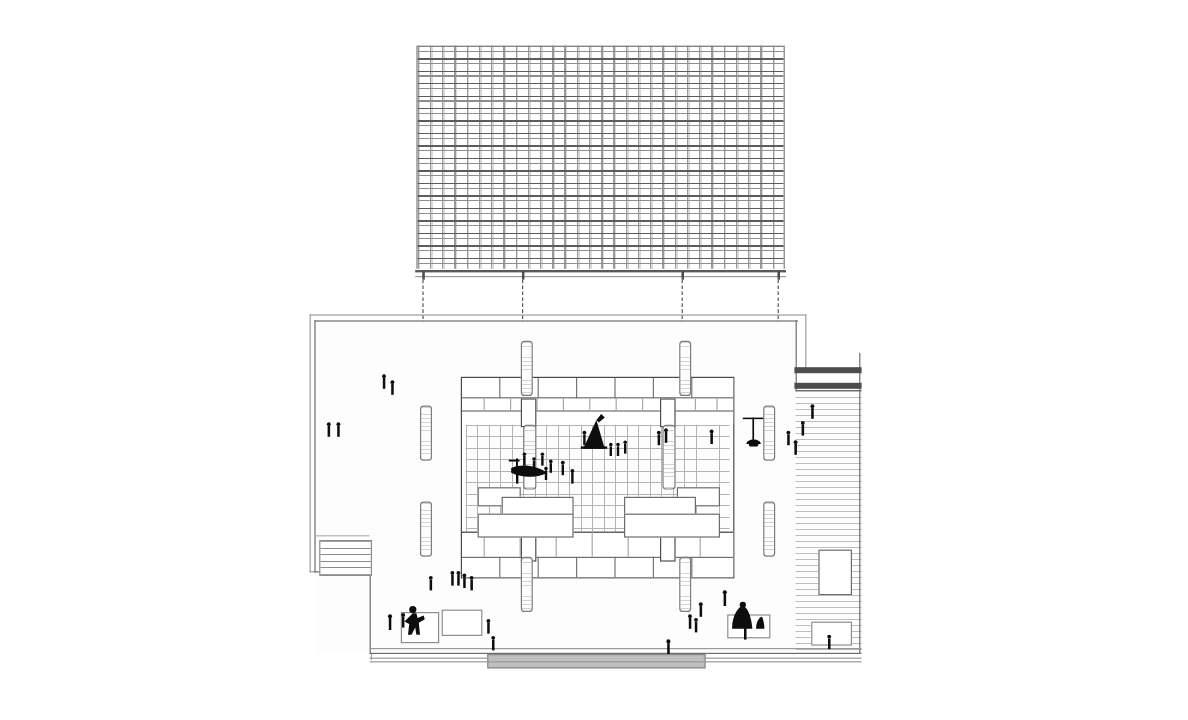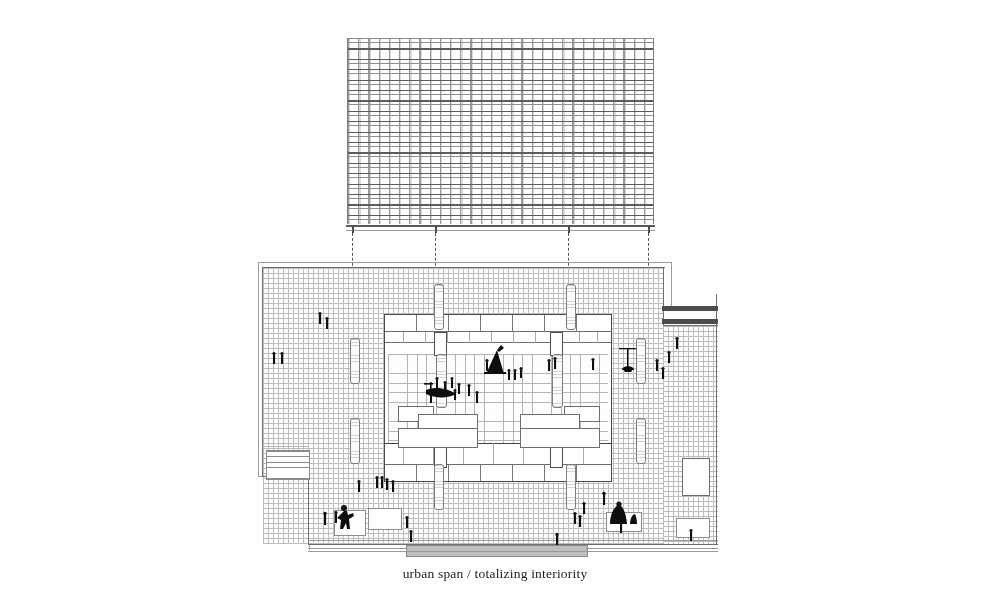--- a/index.html
+++ b/index.html
@@ -383,15 +383,14 @@
 
       <g>
         <path d="M352,262 C352,250 358,243 361,243 C364,243 368,250 369,262 Z"></path>
         <circle cx="361" cy="242" r="2.6"></circle>
         <path d="M372,262 C372,256 375,252 377,252 C378,254 379,258 379,262 Z"></path>
       </g>
     </svg>
 
   </div>
 
-  <div id="caption">urban span / totalizing interiority</div>
 
 </div>
 
 </body></html>

